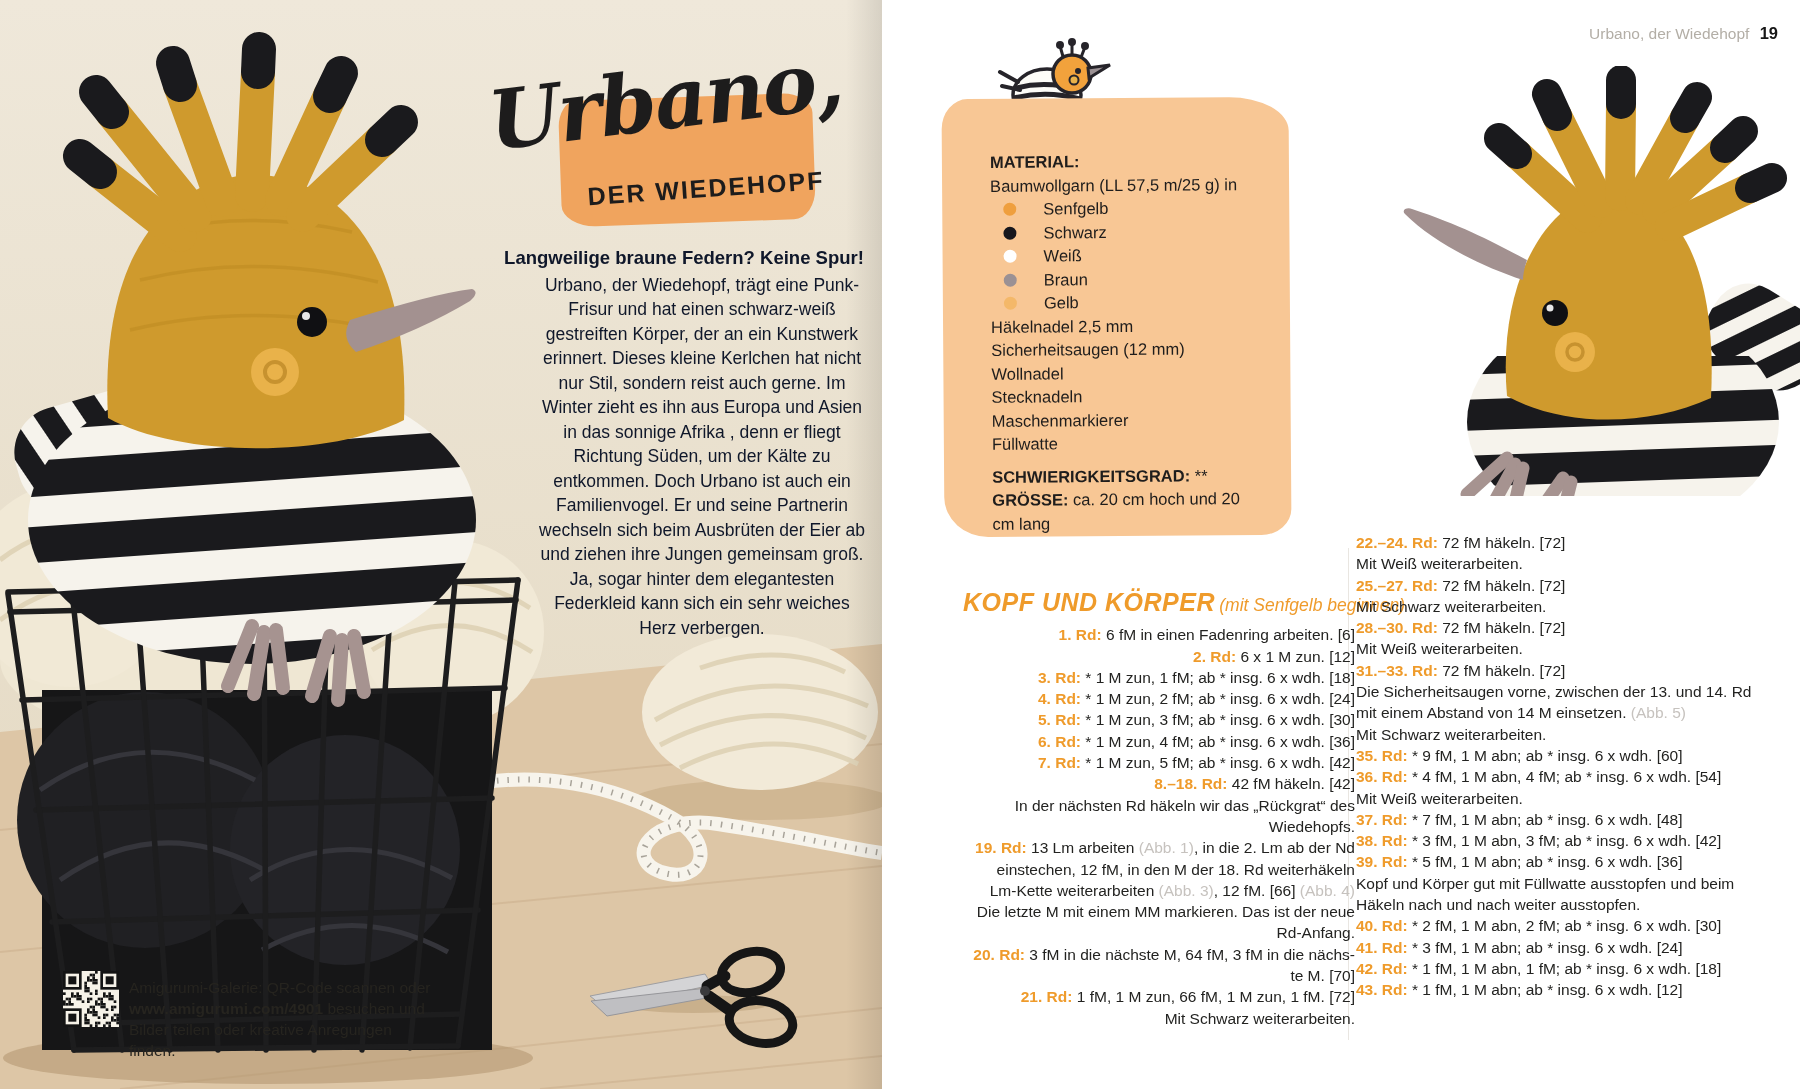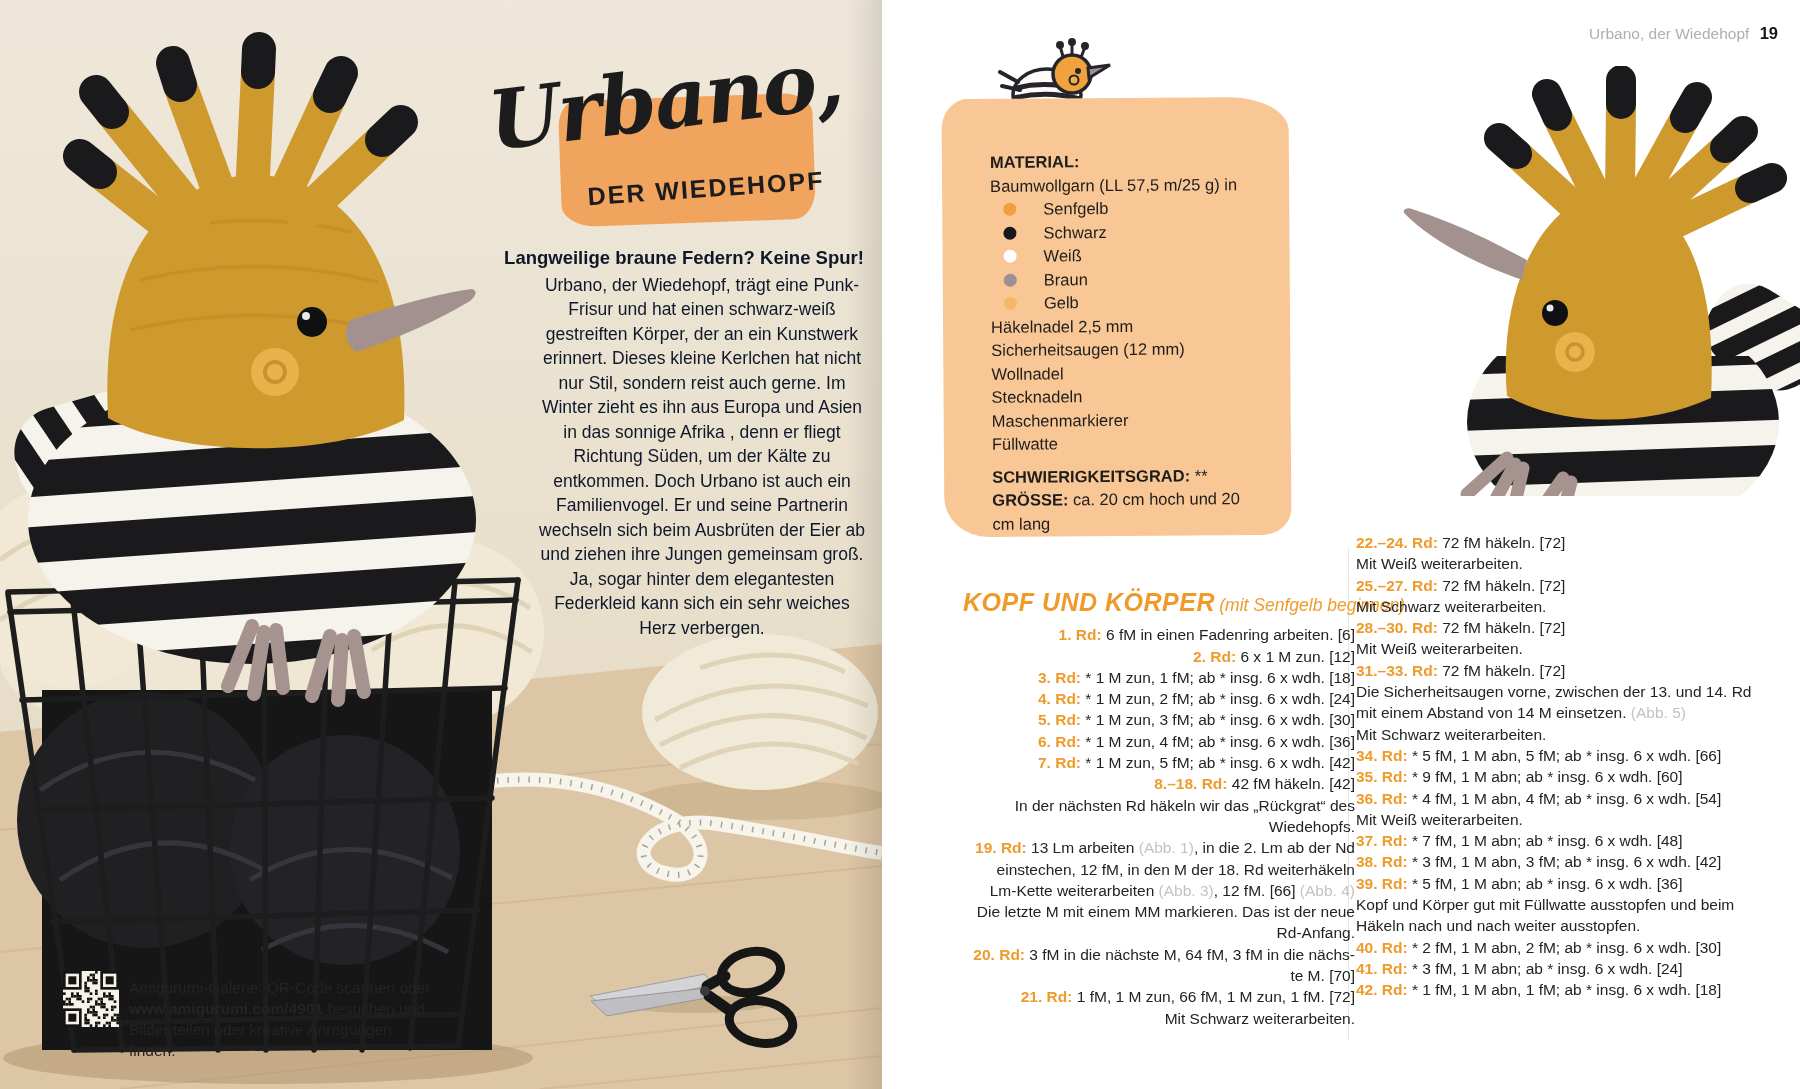--- a/index.html
+++ b/index.html
@@ -478,28 +478,28 @@
           <div class="pline"><span class="rd">22.–24. Rd:</span><span> 72 fM häkeln. [72]</span></div>
           <div class="pline"><span>Mit Weiß weiterarbeiten.</span></div>
           <div class="pline"><span class="rd">25.–27. Rd:</span><span> 72 fM häkeln. [72]</span></div>
           <div class="pline"><span>Mit Schwarz weiterarbeiten.</span></div>
           <div class="pline"><span class="rd">28.–30. Rd:</span><span> 72 fM häkeln. [72]</span></div>
           <div class="pline"><span>Mit Weiß weiterarbeiten.</span></div>
           <div class="pline"><span class="rd">31.–33. Rd:</span><span> 72 fM häkeln. [72]</span></div>
           <div class="pline"><span>Die Sicherheitsaugen vorne, zwischen der 13. und 14. Rd</span></div>
           <div class="pline"><span>mit einem Abstand von 14 M einsetzen. </span><span class="abb">(Abb. 5)</span></div>
           <div class="pline"><span>Mit Schwarz weiterarbeiten.</span></div>
-          <div class="pline"><span class="rd">34. Rd:</span><span> * 5 fM, 1 M abn, 5 fM; ab * insg. 6 x wdh. [66]</span></div>
           <div class="pline"><span class="rd">35. Rd:</span><span> * 9 fM, 1 M abn; ab * insg. 6 x wdh. [60]</span></div>
           <div class="pline"><span class="rd">36. Rd:</span><span> * 4 fM, 1 M abn, 4 fM; ab * insg. 6 x wdh. [54]</span></div>
           <div class="pline"><span>Mit Weiß weiterarbeiten.</span></div>
           <div class="pline"><span class="rd">37. Rd:</span><span> * 7 fM, 1 M abn; ab * insg. 6 x wdh. [48]</span></div>
           <div class="pline"><span class="rd">38. Rd:</span><span> * 3 fM, 1 M abn, 3 fM; ab * insg. 6 x wdh. [42]</span></div>
           <div class="pline"><span class="rd">39. Rd:</span><span> * 5 fM, 1 M abn; ab * insg. 6 x wdh. [36]</span></div>
           <div class="pline"><span>Kopf und Körper gut mit Füllwatte ausstopfen und beim</span></div>
           <div class="pline"><span>Häkeln nach und nach weiter ausstopfen.</span></div>
           <div class="pline"><span class="rd">40. Rd:</span><span> * 2 fM, 1 M abn, 2 fM; ab * insg. 6 x wdh. [30]</span></div>
           <div class="pline"><span class="rd">41. Rd:</span><span> * 3 fM, 1 M abn; ab * insg. 6 x wdh. [24]</span></div>
           <div class="pline"><span class="rd">42. Rd:</span><span> * 1 fM, 1 M abn, 1 fM; ab * insg. 6 x wdh. [18]</span></div>
+          <div class="pline"><span class="rd">43. Rd:</span><span> * 1 fM, 1 M abn; ab * insg. 6 x wdh. [12]</span></div>
         </div>
     </div>
   </div>
 </div>
 
 </body></html>

